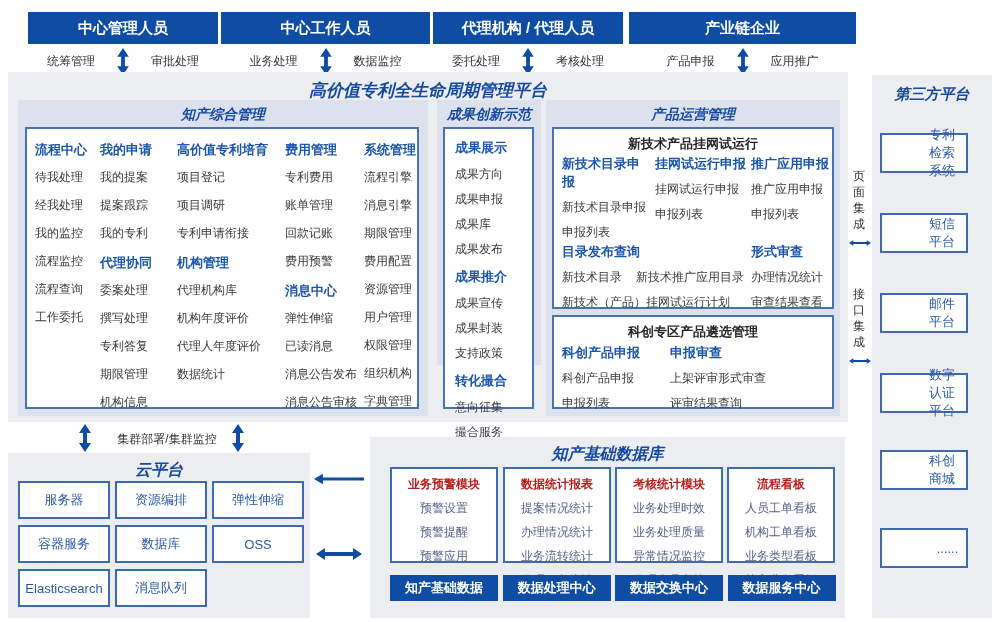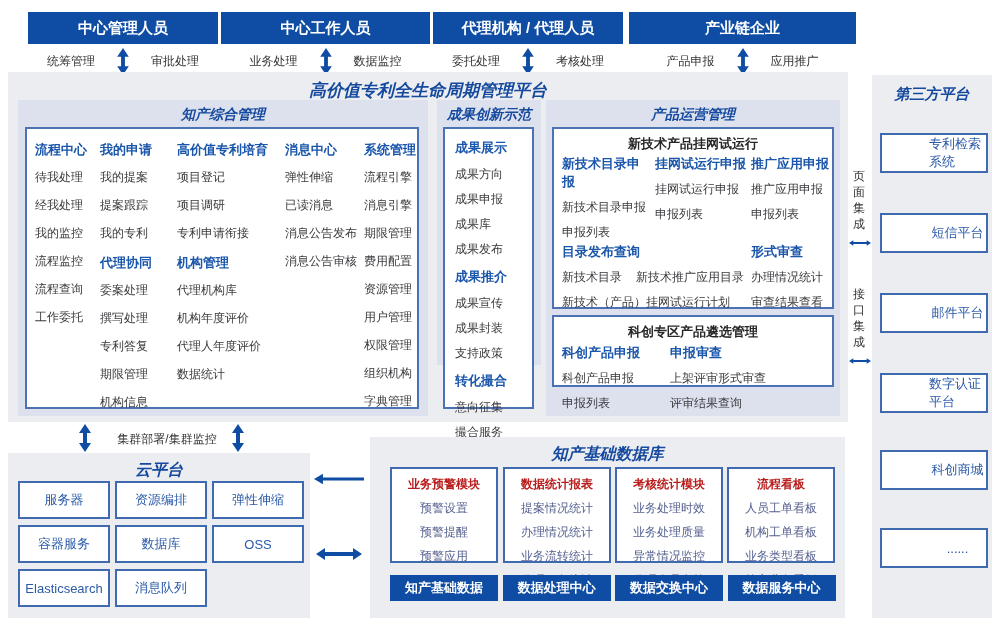--- a/index.html
+++ b/index.html
@@ -40,21 +40,21 @@
   .sub-title { position:absolute; top:6px; left:0; width:100%; text-align:center;
                font-size:13px; font-weight:bold; color:#262626; }
   .pcol { position:absolute; }
   .pcol .grp-items { row-gap:8px; margin-top:8px; }
   .wrap-items { display:flex; flex-wrap:wrap; column-gap:14px; row-gap:8px; margin-top:8px; width:186px; }
 
   
   #third-party { left:872px; top:75px; width:120px; height:543px; }
   .tp-title { position:absolute; top:10px; left:0; width:100%; text-align:center;
               font-size:15px; font-weight:bold; font-style:italic; color:#15499e; }
-  .tp-box { position:absolute; left:8px; width:108px; height:40px; background:#ffffff;
+  .tp-box { position:absolute; left:8px; width:88px; height:40px; background:#ffffff;
             border:2px solid #3f6ab0; color:#2a5aa8; font-size:13px;
             display:flex; align-items:center; justify-content:center;padding-left:47px; }
 
   .vert-lbl { position:absolute; width:14px; font-size:12px; color:#333333; line-height:16px;
               text-align:center; word-break:break-all; }
   .icon-abs { position:absolute; display:inline-flex; }
 
   
   .cluster-lbl { position:absolute; left:100px; top:431px; width:134px; text-align:center;
                  font-size:12px; color:#333333; }
@@ -183,20 +183,29 @@
             <div class="grp-items">
                 <div class="itm">代理机构库</div>
                 <div class="itm">机构年度评价</div>
                 <div class="itm">代理人年度评价</div>
                 <div class="itm">数据统计</div>
               </div>
           </div>
         </div>
         <div class="col" style="left:258px;">
           <div class="grp">
+            <div class="grp-head">费用管理</div>
+            <div class="grp-items">
+                <div class="itm">专利费用</div>
+                <div class="itm">账单管理</div>
+                <div class="itm">回款记账</div>
+                <div class="itm">费用预警</div>
+              </div>
+          </div>
+          <div class="grp">
             <div class="grp-head">消息中心</div>
             <div class="grp-items">
                 <div class="itm">弹性伸缩</div>
                 <div class="itm">已读消息</div>
                 <div class="itm">消息公告发布</div>
                 <div class="itm">消息公告审核</div>
               </div>
           </div>
         </div>
         <div class="col" style="left:337px;">
@@ -287,21 +296,21 @@
         </div>
         <div class="pcol" style="left:197px;top:114px;width:84px;">
           <div class="grp-head">形式审查</div>
           <div class="grp-items">
               <div class="itm">办理情况统计</div>
               <div class="itm">审查结果查看</div>
             </div>
         </div>
       </div>
 
-      <div class="inner" style="left:6px;top:215px;width:282px;height:72px;">
+      <div class="inner" style="left:6px;top:215px;width:282px;height:94px;">
         <div class="sub-title">科创专区产品遴选管理</div>
         <div class="pcol" style="left:8px;top:27px;width:104px;">
           <div class="grp-head">科创产品申报</div>
           <div class="grp-items">
               <div class="itm">科创产品申报</div>
               <div class="itm">申报列表</div>
             </div>
         </div>
         <div class="pcol" style="left:116px;top:27px;width:160px;">
           <div class="grp-head">申报审查</div>

